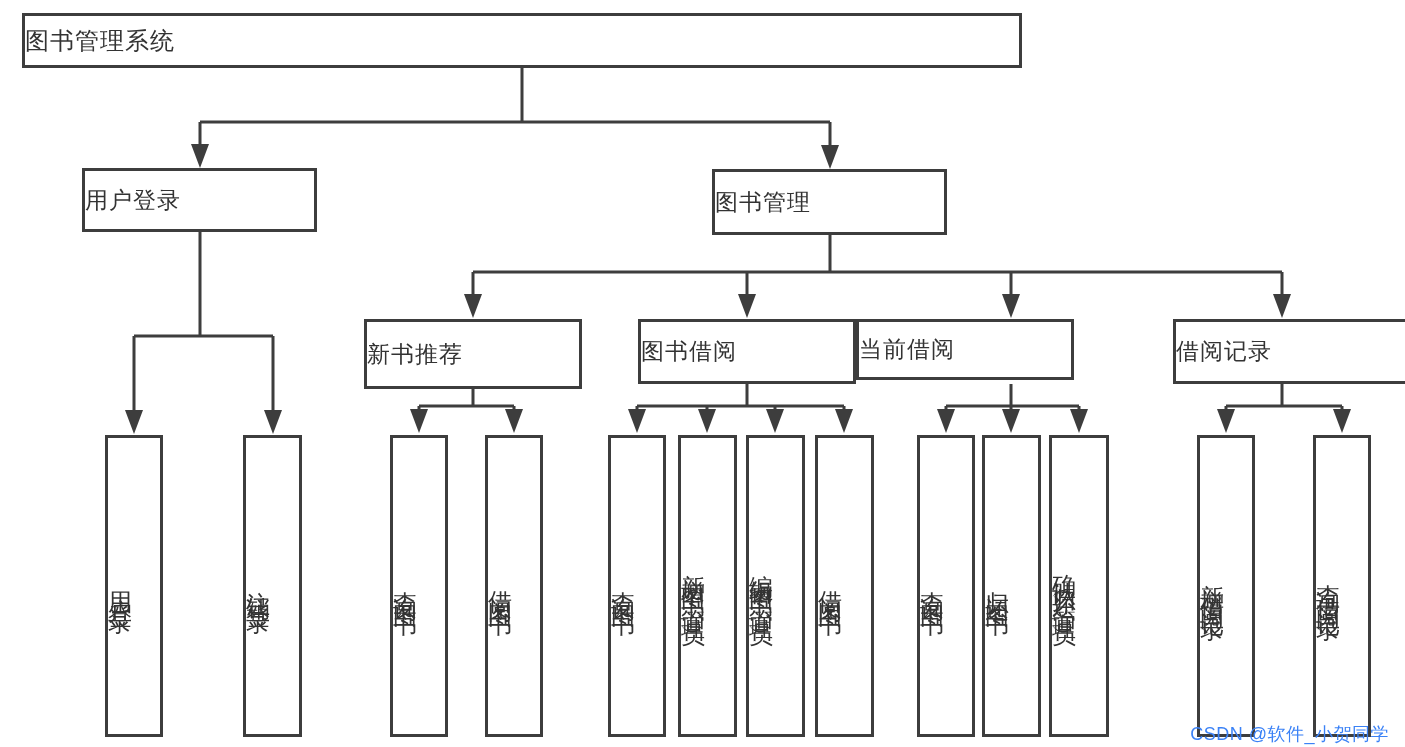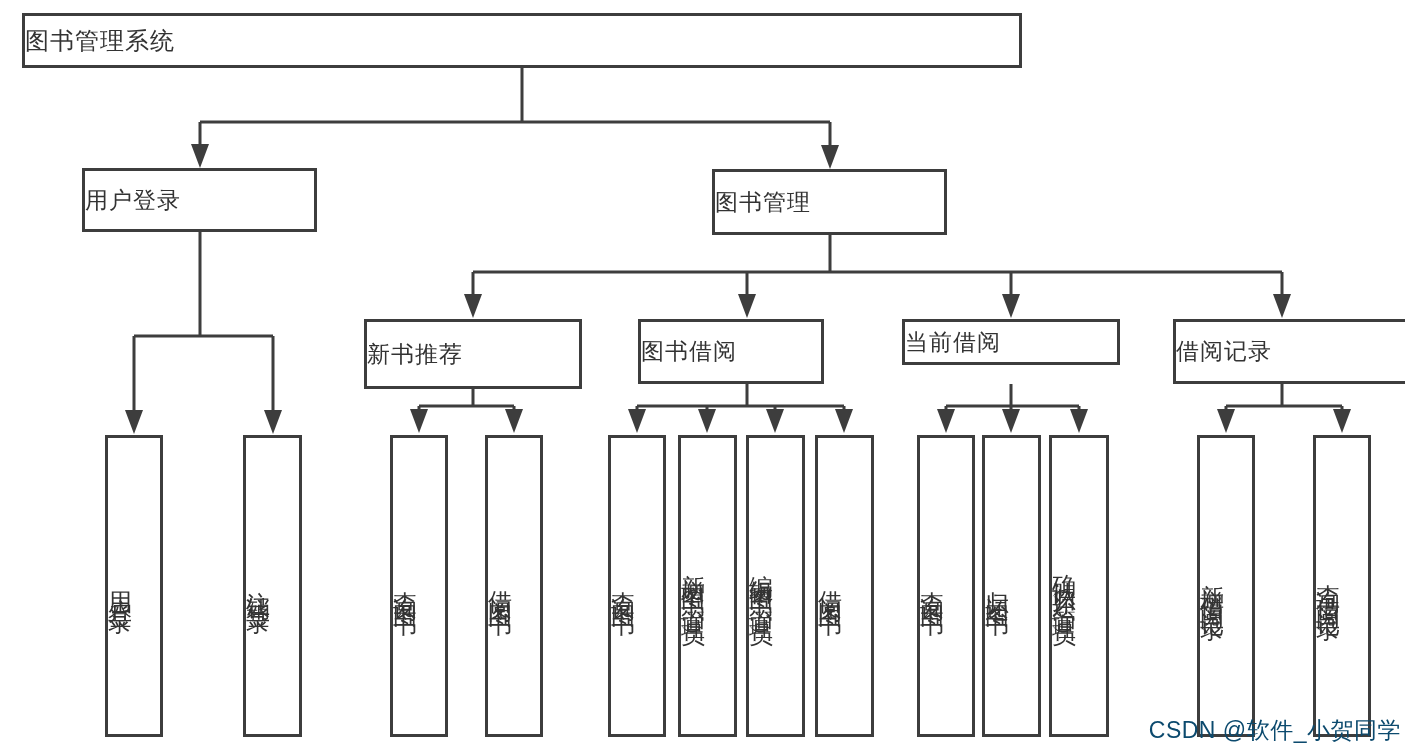--- a/index.html
+++ b/index.html
@@ -36,24 +36,24 @@
     writing-mode: vertical-rl;
     text-orientation: mixed;
     font-size: 24px;
     line-height: 1;
     letter-spacing: 7px;
     white-space: normal;
     color: #333333;
   }
   .watermark {
     position: absolute;
-    right: 4px;
+    right: 16px;
     bottom: 1px;
-    font-size: 23px;
-    color: #0c4a6e;
+    font-size: 18px;
+    color: #3b82f6;
     letter-spacing: 0.5px;
     z-index: 5;
   }
 </style>
 </head>
 <body>
 
 <div class="stage">
 
   <svg class="wires" width="1405" height="747" viewBox="0 0 1405 747">
@@ -103,24 +103,24 @@
   <div class="box lvl2" style="left:82px; top:168px; width:235px; height:64px;">
     <span class="label">用户登录</span>
   </div>
   <div class="box lvl2" style="left:712px; top:169px; width:235px; height:66px;">
     <span class="label">图书管理</span>
   </div>
 
   <div class="box lvl3" style="left:364px; top:319px; width:218px; height:70px;">
     <span class="label">新书推荐</span>
   </div>
-  <div class="box lvl3" style="left:638px; top:319px; width:186px; height:65px;">
+  <div class="box lvl3" style="left:638px; top:319px; width:218px; height:65px;">
     <span class="label">图书借阅</span>
   </div>
-  <div class="box lvl3" style="left:902px; top:319px; width:218px; height:46px;">
+  <div class="box lvl3" style="left:856px; top:319px; width:218px; height:61px;">
     <span class="label">当前借阅</span>
   </div>
   <div class="box lvl3" style="left:1173px; top:319px; width:260px; height:65px;">
     <span class="label">借阅记录</span>
   </div>
 
   <div class="box leaf" style="left:105px; top:435px; width:58px; height:302px;">
     <span class="label">用户登录</span>
   </div>
   <div class="box leaf" style="left:243px; top:435px; width:59px; height:302px;">

